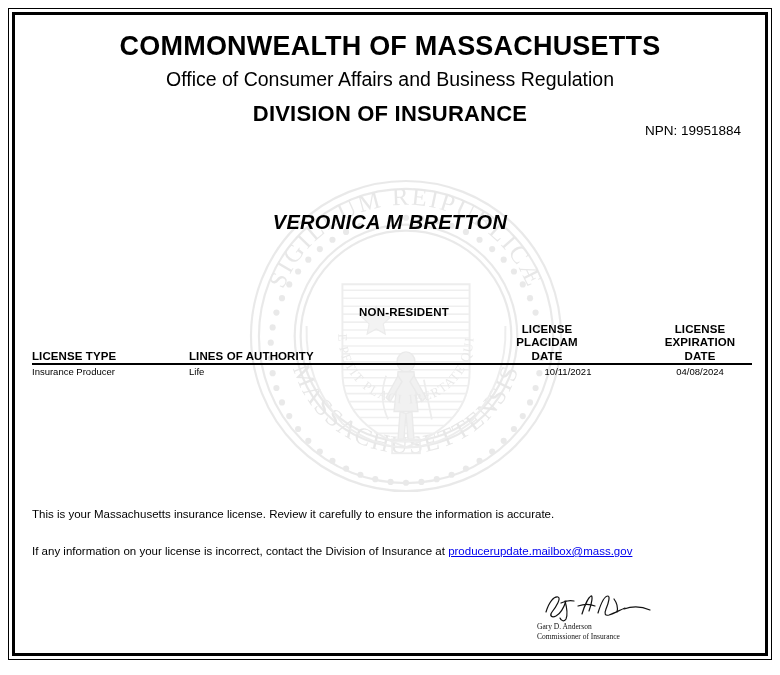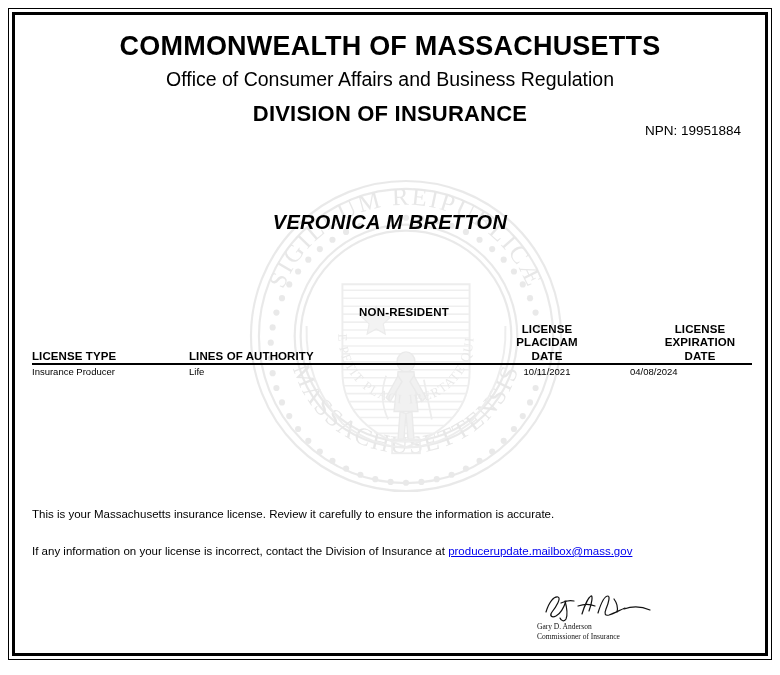--- a/index.html
+++ b/index.html
@@ -155,22 +155,22 @@
     margin-top: 3px;
   }
   .cell {
     position: absolute;
     font-size: 9.5px;
     line-height: 12px;
     top: 0;
   }
   .cell-license-type { left: 0px; text-align: left; }
   .cell-lines-authority { left: 157px; text-align: left; }
-  .cell-effective-date { left: 445px; width: 140px; text-align: center; }
-  .cell-expiration-date { left: 598px; width: 140px; text-align: left; }
+  .cell-effective-date { left: 466px; width: 140px; text-align: center; }
+  .cell-expiration-date { left: 598px; width: 140px; text-align: center; }
 
   
   #footer-notes {
     position: absolute;
     left: 17px;
     top: 492px;
     width: 720px;
     font-size: 11.5px;
     line-height: 15px;
   }

